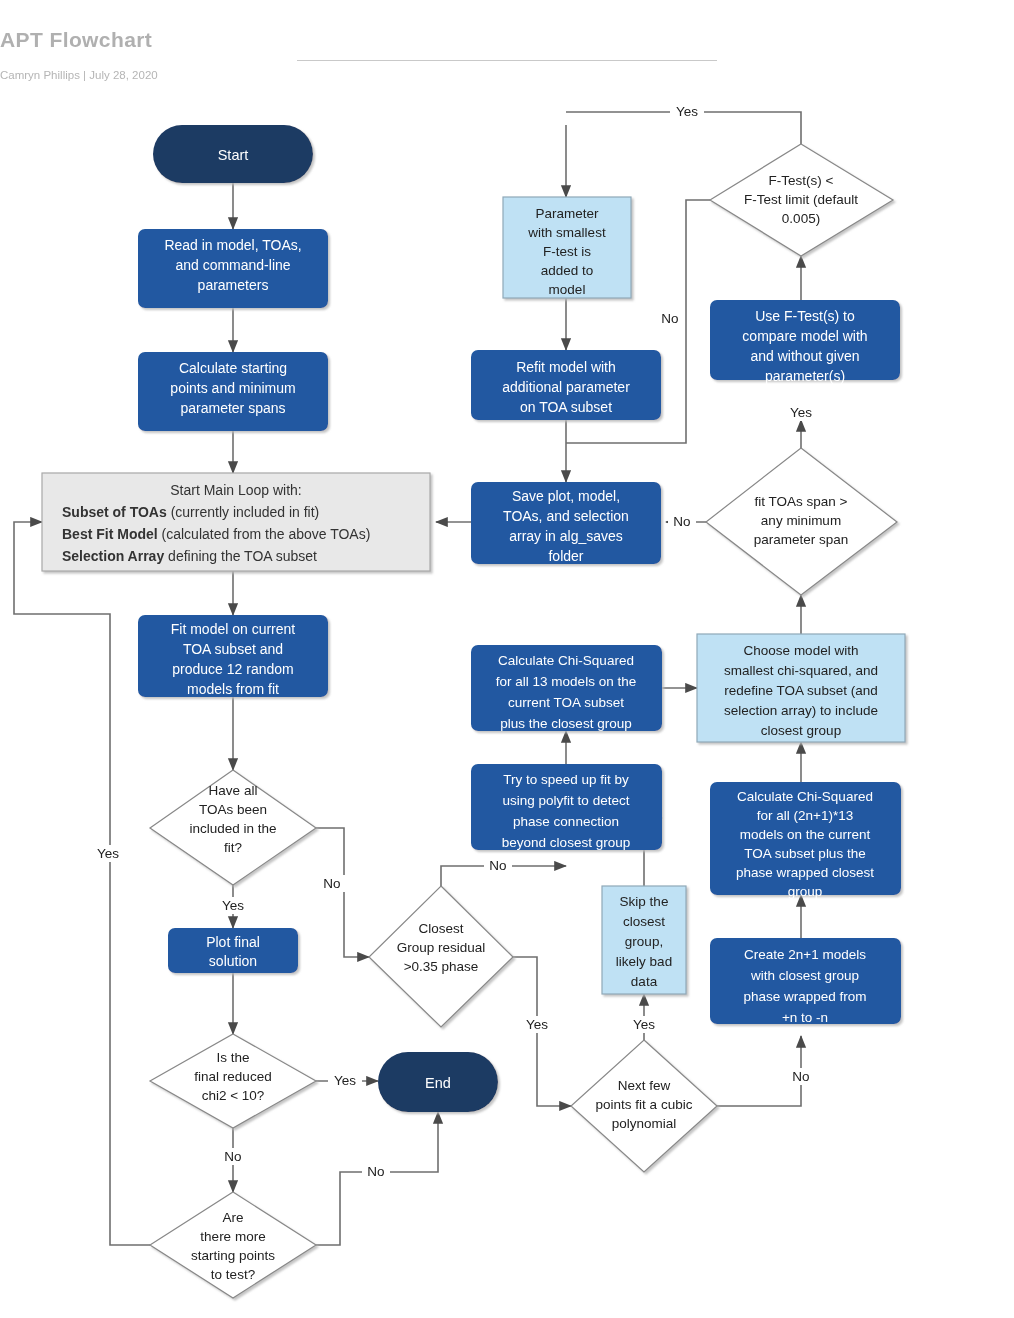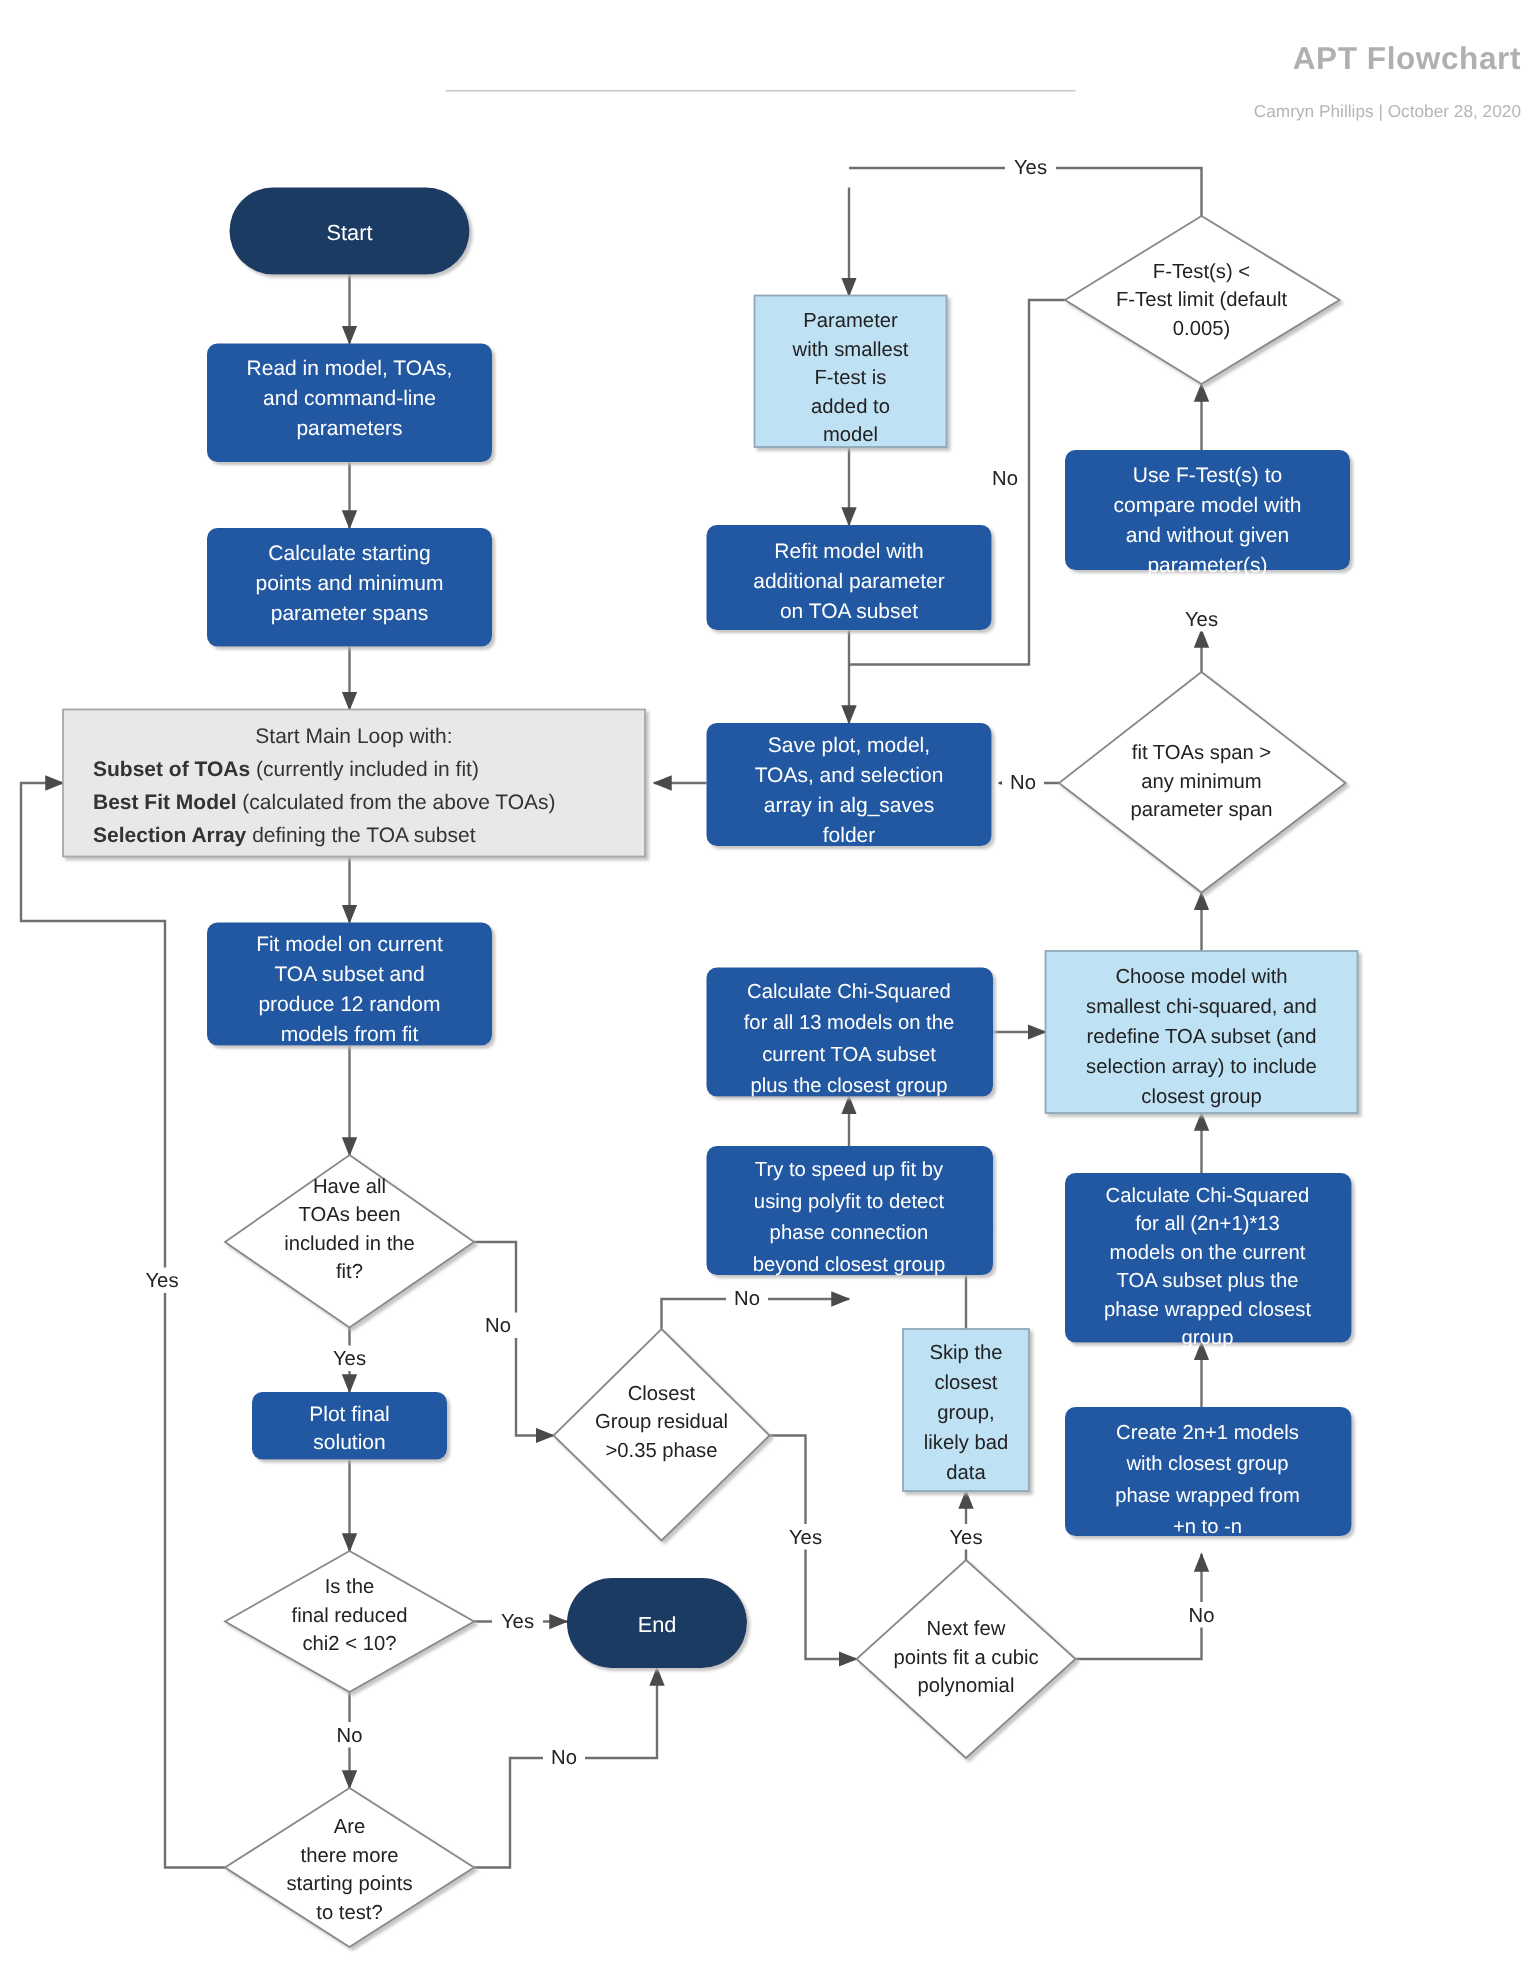--- a/index.html
+++ b/index.html
@@ -1,34 +1,34 @@
 <!DOCTYPE html>
 <html><head>
 <meta charset="utf-8">
 <style>
   html,body{margin:0;padding:0;background:#ffffff;}
   body{width:1014px;height:1318px;font-family:"Liberation Sans",sans-serif;overflow:hidden;}
   #page{position:relative;width:1014px;height:1318px;background:#fff;}
-  .hdr{position:absolute;left:0;top:0;width:1014px;text-align:right;}
+  .hdr{position:absolute;left:0;top:0;width:1014px;text-align:left;}
   .hdr-title{font-size:21px;font-weight:bold;color:#b0b0b0;letter-spacing:.4px;padding-top:28px;}
   .hdr-rule{width:420px;height:1px;background:#c9c9c9;margin:8px auto 0 auto;}
   .hdr-sub{font-size:11.5px;color:#b5b5b5;margin-top:8px;}
   svg{position:absolute;left:0;top:0;}
   .lbl{font-size:13.5px;fill:#222;font-family:"Liberation Sans",sans-serif;}
   .nodetext{font-family:"Liberation Sans",sans-serif;}
 </style>
 </head>
 <body>
 
 <div id="page">
 
   <div class="hdr">
     <div class="hdr-title">APT Flowchart</div>
     <div class="hdr-rule"></div>
-    <div class="hdr-sub">Camryn Phillips  |  October 28, 2020</div>
+    <div class="hdr-sub">Camryn Phillips  |  July 28, 2020</div>
   </div>
 
   <svg width="1014" height="1318" viewBox="0 0 1014 1318">
     <defs>
       <marker id="arrow" markerWidth="9" markerHeight="9" refX="7.4" refY="3.2" orient="auto" markerUnits="strokeWidth">
         <path d="M0,0 L8,3.2 L0,6.4 z" fill="#4a4a4a"></path>
       </marker>
       <filter id="sh" x="-20%" y="-20%" width="150%" height="150%">
         <feDropShadow dx="2" dy="2" stdDeviation="1.2" flood-color="#b9b9b9" flood-opacity="0.85"></feDropShadow>
       </filter>

